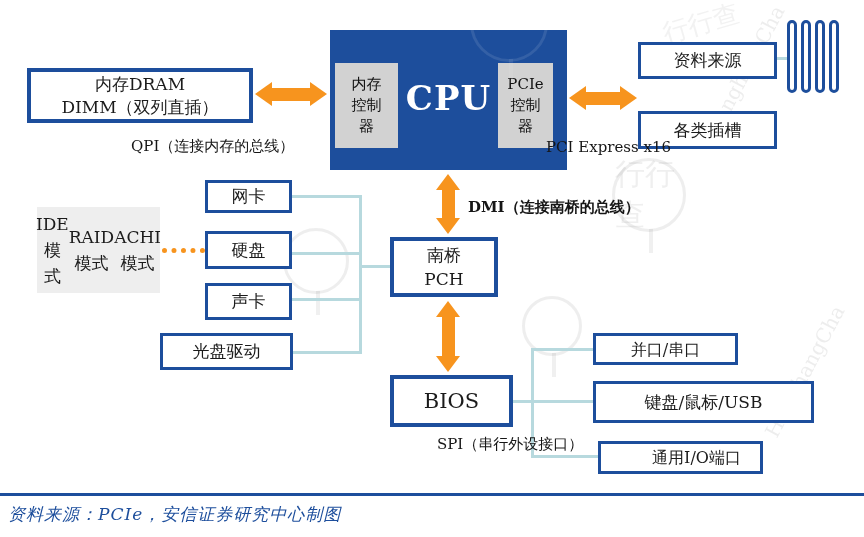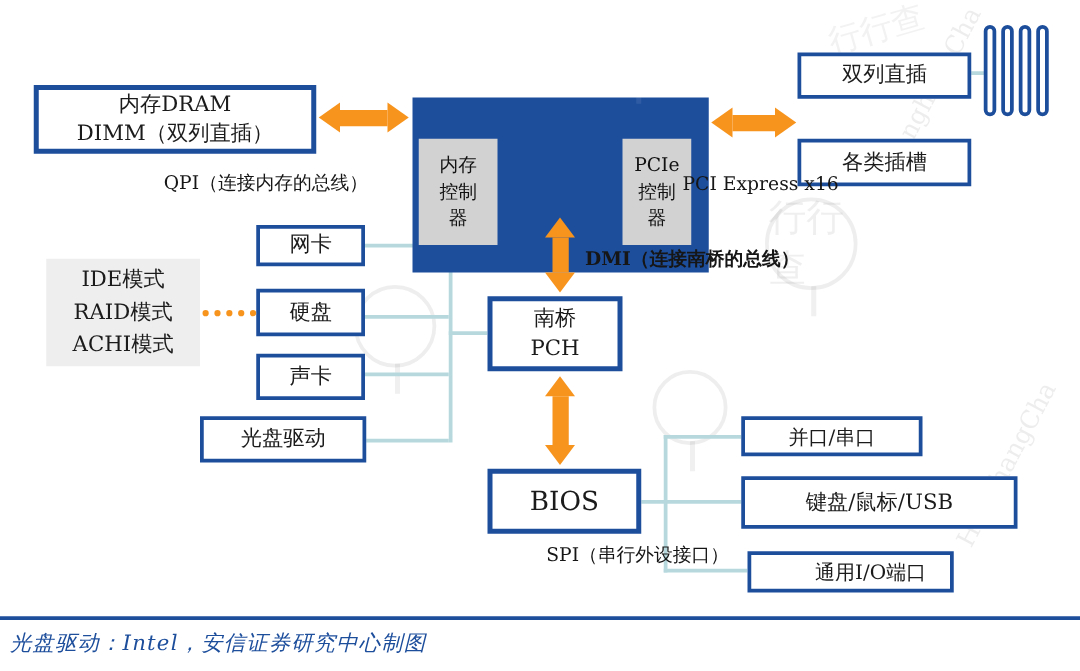--- a/index.html
+++ b/index.html
@@ -30,35 +30,33 @@
     text-align:center;
     font-size:17px;
     line-height:23px;
     z-index:3;
   }
   .bx.thick{border-width:4px;}
   .graybx{
     position:absolute;
     background:#eeeeee;
     display:flex;
-    flex-direction:column;
     align-items:center;
     justify-content:center;
     text-align:center;
     font-size:17px;
     line-height:26px;
     z-index:3;
   }
   
   .cpu{
     position:absolute;
     left:330px;top:30px;width:237px;height:140px;
     background:var(--navy);
     z-index:3;
-    margin-top:48px;
   }
   .cpu-title{
     position:absolute;
     left:0;right:0;top:50%;
     transform:translateY(-54%);
     text-align:center;
     color:#fff;
     font-size:34px;
     font-weight:bold;
     letter-spacing:1px;
@@ -173,36 +171,37 @@
     <span class="shaft"></span>
     <span class="head-r"></span>
 </div>
 
 <div class="cpu">
   <div class="ctrl" style="left:5px;top:33px;width:63px;height:85px;">
     <span>内存</span>
     <span>控制</span>
     <span>器</span>
   </div>
+  <div class="cpu-title">CPU</div>
   <div class="ctrl" style="left:168px;top:33px;width:55px;height:85px;">
     <span>PCIe</span>
     <span>控制</span>
     <span>器</span>
   </div>
 </div>
 
 <div class="harrow" style="left:569px;top:86px;width:68px;height:24px;">
   <span class="head-l"></span>
     <span class="shaft"></span>
     <span class="head-r"></span>
 </div>
 <div class="lbl" style="left:546px;top:126px;margin-top:12px;">PCI Express x16</div>
 
 <div class="bx" style="left:638px;top:42px;width:139px;height:37px;">
-  <span>双列直插</span>
+  <span>资料来源</span>
 </div>
 <div class="bx" style="left:638px;top:87px;width:139px;height:38px;margin-top:24px;">
   <span>各类插槽</span>
 </div>
 
 <div class="slotbars">
   <span class="bar"></span>
   <span class="bar"></span>
   <span class="bar"></span>
   <span class="bar"></span>
@@ -255,13 +254,13 @@
   <span>并口/串口</span>
 </div>
 <div class="bx" style="left:593px;top:381px;width:221px;height:42px;">
   <span>键盘/鼠标/USB</span>
 </div>
 <div class="bx" style="left:598px;top:441px;width:165px;height:33px;font-size:16px;padding-left:32px;">
   <span>通用I/O端口</span>
 </div>
 
 <div class="sep"></div>
-<div class="source">光盘驱动：Intel，安信证券研究中心制图</div>
+<div class="source">资料来源：PCIe，安信证券研究中心制图</div>
 
 </body></html>

